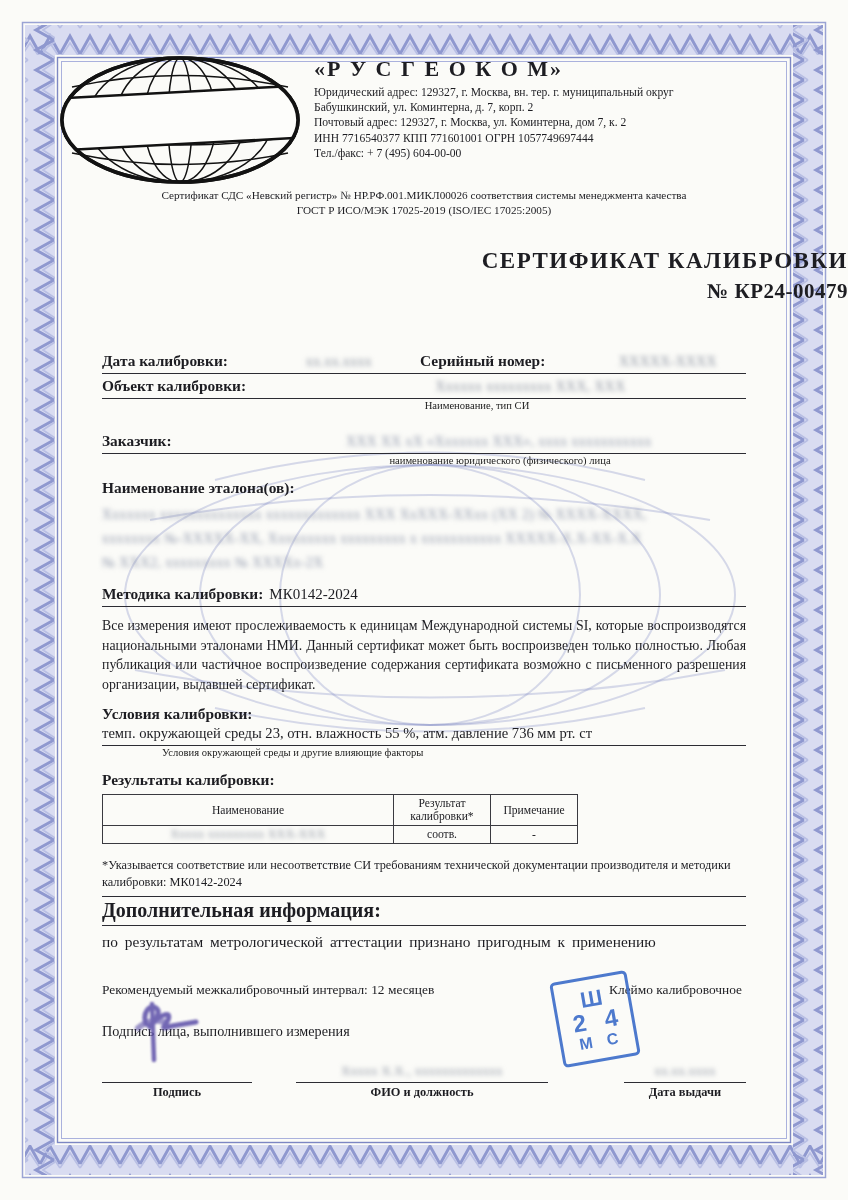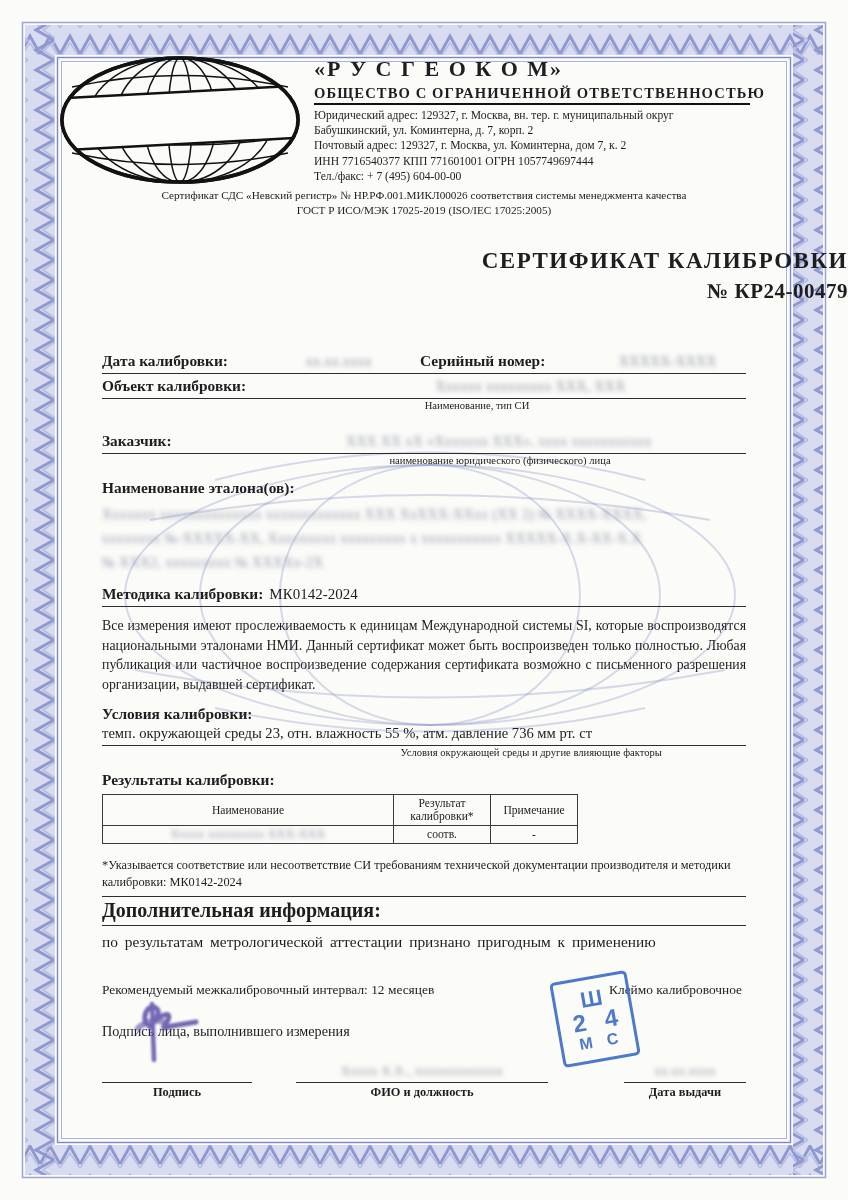--- a/index.html
+++ b/index.html
@@ -122,21 +122,20 @@
         <path d="M14 99 Q122 122 230 99" stroke-width="1.5"></path>
       </g>
       <g clip-path="url(#lgclip)">
         <rect x="0" y="38" width="244" height="52" fill="#fdfdfb" stroke="#121212" stroke-width="2.5" transform="rotate(-3 122 66)"></rect>
       </g>
       <ellipse cx="122" cy="66" rx="118" ry="62" fill="none" stroke="#121212" stroke-width="3.6"></ellipse>
       <text x="122" y="78" text-anchor="middle" font-family="Liberation Sans, DejaVu Sans, sans-serif" font-weight="bold" font-size="35" textLength="212" lengthAdjust="spacingAndGlyphs" fill="#121212" transform="rotate(-3 122 66)"></text>
     </svg>
     <div class="hdr-text">
       <div class="company-title">«Р У С Г Е О К О М»</div>
-      <div class="company-form">ОБЩЕСТВО С ОГРАНИЧЕННОЙ ОТВЕТСТВЕННОСТЬЮ</div>
       <div class="addr">
         <div>Юридический адрес: 129327, г. Москва, вн. тер. г. муниципальный округ Бабушкинский, ул. Коминтерна, д. 7, корп. 2</div>
         <div>Почтовый адрес: 129327, г. Москва, ул. Коминтерна, дом 7, к. 2</div>
         <div>ИНН 7716540377 КПП 771601001 ОГРН 1057749697444</div>
         <div>Тел./факс: + 7 (495) 604-00-00</div>
       </div>
     </div>
   </div>
 
   <div class="sds">
@@ -183,21 +182,21 @@
 
     <div class="frow" style="margin-top:10px;">
       <span class="lbl">Методика калибровки:</span>
       <span style="margin-left:6px;font-size:15px;">МК0142-2024</span>
     </div>
 
     <div class="para">Все измерения имеют прослеживаемость к единицам Международной системы SI, которые воспроизводятся национальными эталонами НМИ. Данный сертификат может быть воспроизведен только полностью. Любая публикация или частичное воспроизведение содержания сертификата возможно с письменного разрешения организации, выдавшей сертификат.</div>
 
     <div class="sec-h" style="margin-top:11px;">Условия калибровки:</div>
     <div class="cond-val">темп. окружающей среды 23, отн. влажность 55 %, атм. давление 736 мм рт. ст</div>
-    <div class="cap" style="text-align:right;width:500px;margin-left:60px;">Условия окружающей среды и другие влияющие факторы</div>
+    <div class="cap" style="text-align:left;width:500px;margin-left:60px;">Условия окружающей среды и другие влияющие факторы</div>
 
     <div class="sec-h" style="margin-top:13px;">Результаты калибровки:</div>
     <table class="res">
       <thead>
         <tr>
           <th style="width:282px;">Наименование</th>
           <th style="width:88px;">Результат калибровки*</th>
           <th style="width:78px;">Примечание</th>
         </tr>
       </thead>

